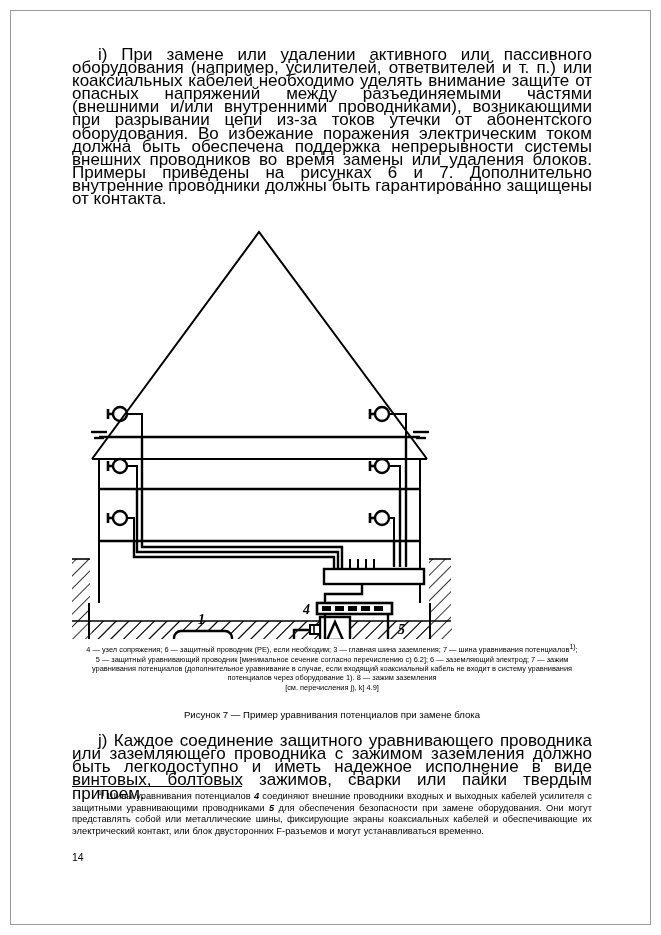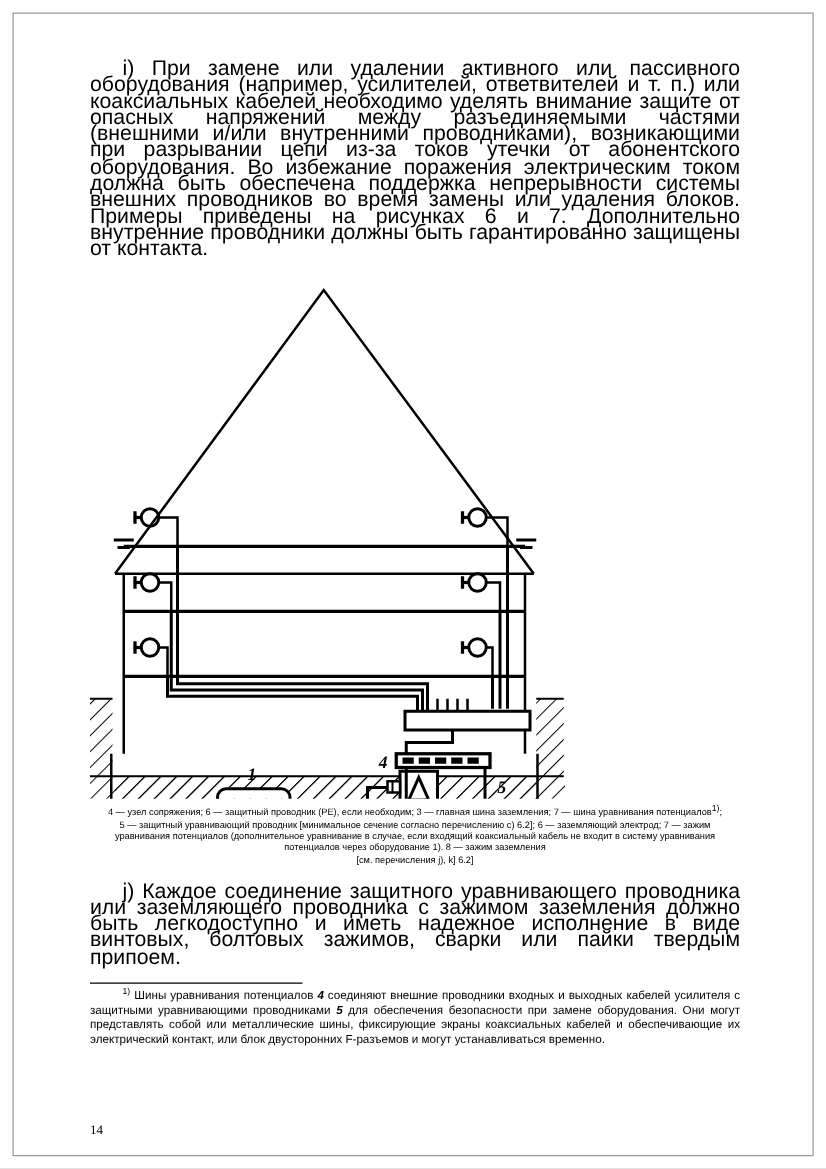--- a/index.html
+++ b/index.html
@@ -101,24 +101,23 @@
     color: #000;
     margin: 0;
     text-indent: 26px;
   }
   .footnote-text i { font-style: italic; font-weight: bold; }
   sup { font-size: 7px; vertical-align: super; line-height: 0; }
 
   .page-number {
     position: absolute;
     left: 72px;
-    top: 899px;
+    top: 852px;
     font-size: 10.4px;
     color: #000;
-    font-family: Liberation Serif, serif;
   }
 </style>
 </head>
 <body>
 
 <div class="page">
 
   <div class="page-border"></div>
 
   <div class="content">
@@ -355,23 +354,24 @@
           <text x="124" y="472">6</text>
           <text x="166" y="530">6</text>
           <text x="26" y="462">7</text>
         </g>
       </svg>
     </div>
 
     <p class="fig-caption">
       <span>4 — узел сопряжения; </span><span>6 — защитный проводник (PE), если необходим; </span><span>3 — главная шина заземления; </span><span>7 — шина уравнивания потенциалов</span><sup>1)</sup><span>; 5 — защитный уравнивающий проводник [минимальное сечение согласно перечислению с) 6.2];</span>
       <span>6 — заземляющий электрод; 7 — зажим уравнивания потенциалов (дополнительное уравнивание в случае, если входящий коаксиальный кабель не входит в систему уравнивания потенциалов через оборудование 1). 8 — зажим заземления</span><br>
-      <span>[см. перечисления j), k] 6.2]</span>
+      <span>[см. перечисления j), k] 4.9]</span>
     </p>
 
+    <p class="fig-title">Рисунок 7 — Пример уравнивания потенциалов при замене блока</p>
 
     <p class="body-par par-j">j) Каждое соединение защитного уравнивающего проводника или заземляющего проводника с зажимом заземления должно быть легкодоступно и иметь надежное исполнение в виде винтовых, болтовых зажимов, сварки или пайки твердым припоем.</p>
   </div>
 
   <div class="footnote-zone">
     <div class="footnote-rule"></div>
     <p class="footnote-text"><sup>1)</sup> <span>Шины уравнивания потенциалов </span><i>4</i><span> соединяют внешние проводники входных и выходных кабелей усилителя с защитными уравнивающими проводниками </span><i>5</i><span> для обеспечения безопасности при замене оборудования. Они могут представлять собой или металлические шины, фиксирующие экраны коаксиальных кабелей и обеспечивающие их электрический контакт, или блок двусторонних F-разъемов и могут устанавливаться временно.</span></p>
   </div>
 
   <div class="page-number">14</div>

